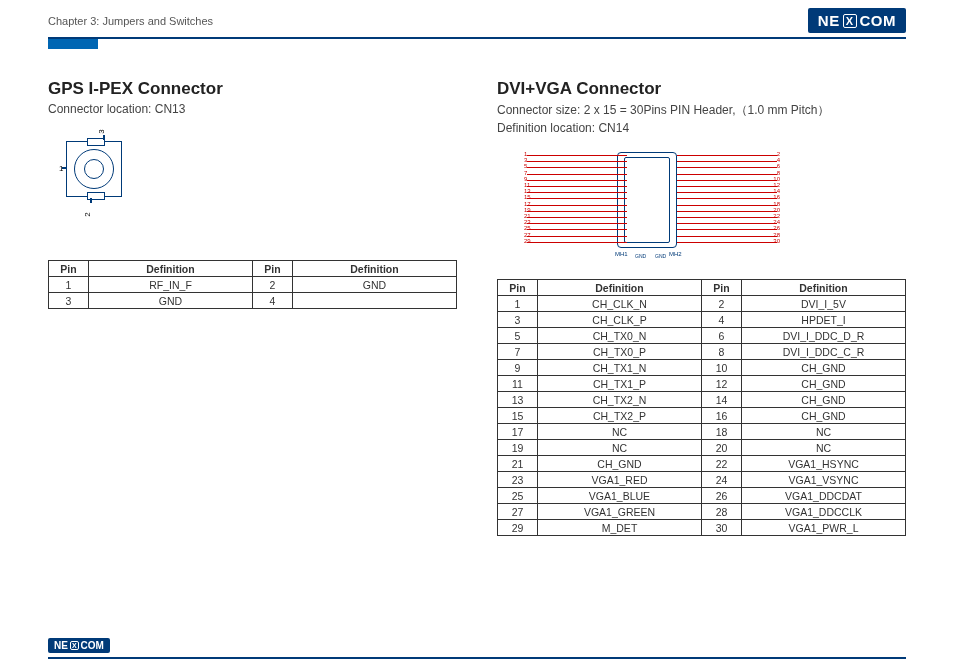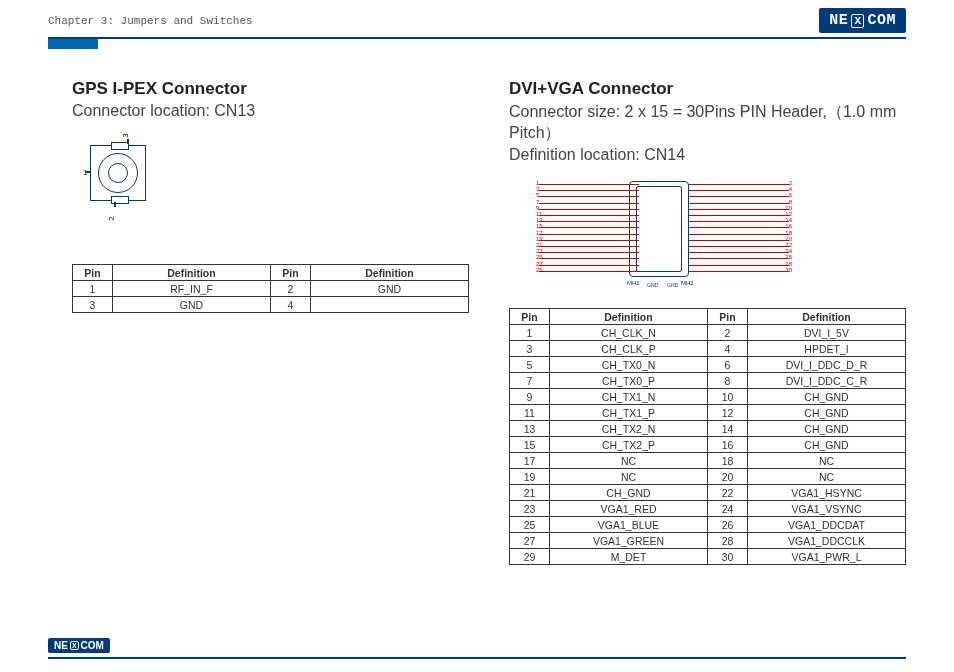--- a/index.html
+++ b/index.html
@@ -10,21 +10,20 @@
     background: #fff;
     color: #333;
     position: relative;
     font-size: 12px;
   }
   .header {
     display: flex;
     justify-content: space-between;
     align-items: center;
     padding: 8px 48px 4px 48px;
-    font-family: Liberation Mono, monospace;
   }
   .chapter-title { font-size: 11px; color: #555; }
   .logo {
     background: #003a78;
     color: #fff;
     font-weight: bold;
     font-size: 15px;
     padding: 4px 10px;
     border-radius: 2px;
     letter-spacing: 0.5px;
@@ -38,25 +37,25 @@
   }
   .blue-tab {
     margin-left: 48px;
     width: 50px;
     height: 10px;
     background: #0066b3;
   }
   .content {
     display: flex;
     gap: 40px;
-    padding: 30px 48px 0 72px;
+    padding: 30px 48px 0 48px;
   }
   .col { flex: 1; min-width:0;}
   h2 { font-size: 17px; font-weight: bold; color: #222; margin-bottom:3px;}
-  .subhead { font-size: 16px; color: #444; margin-bottom: 2px;}
+  .subhead { font-size: 12px; color: #444; margin-bottom: 2px;}
   .diagram-area { height: 120px; position: relative; margin: 12px 0;}
   
   .ipex {
     position: absolute; left: 15px; top: 10px;
     width: 62px; height: 62px;
   }
   .ipex-sq {
     width:56px;height:56px;border:1.5px solid #003a78;position:absolute;left:3px;top:3px;
   }
   .ipex-sq::before,.ipex-sq::after{

